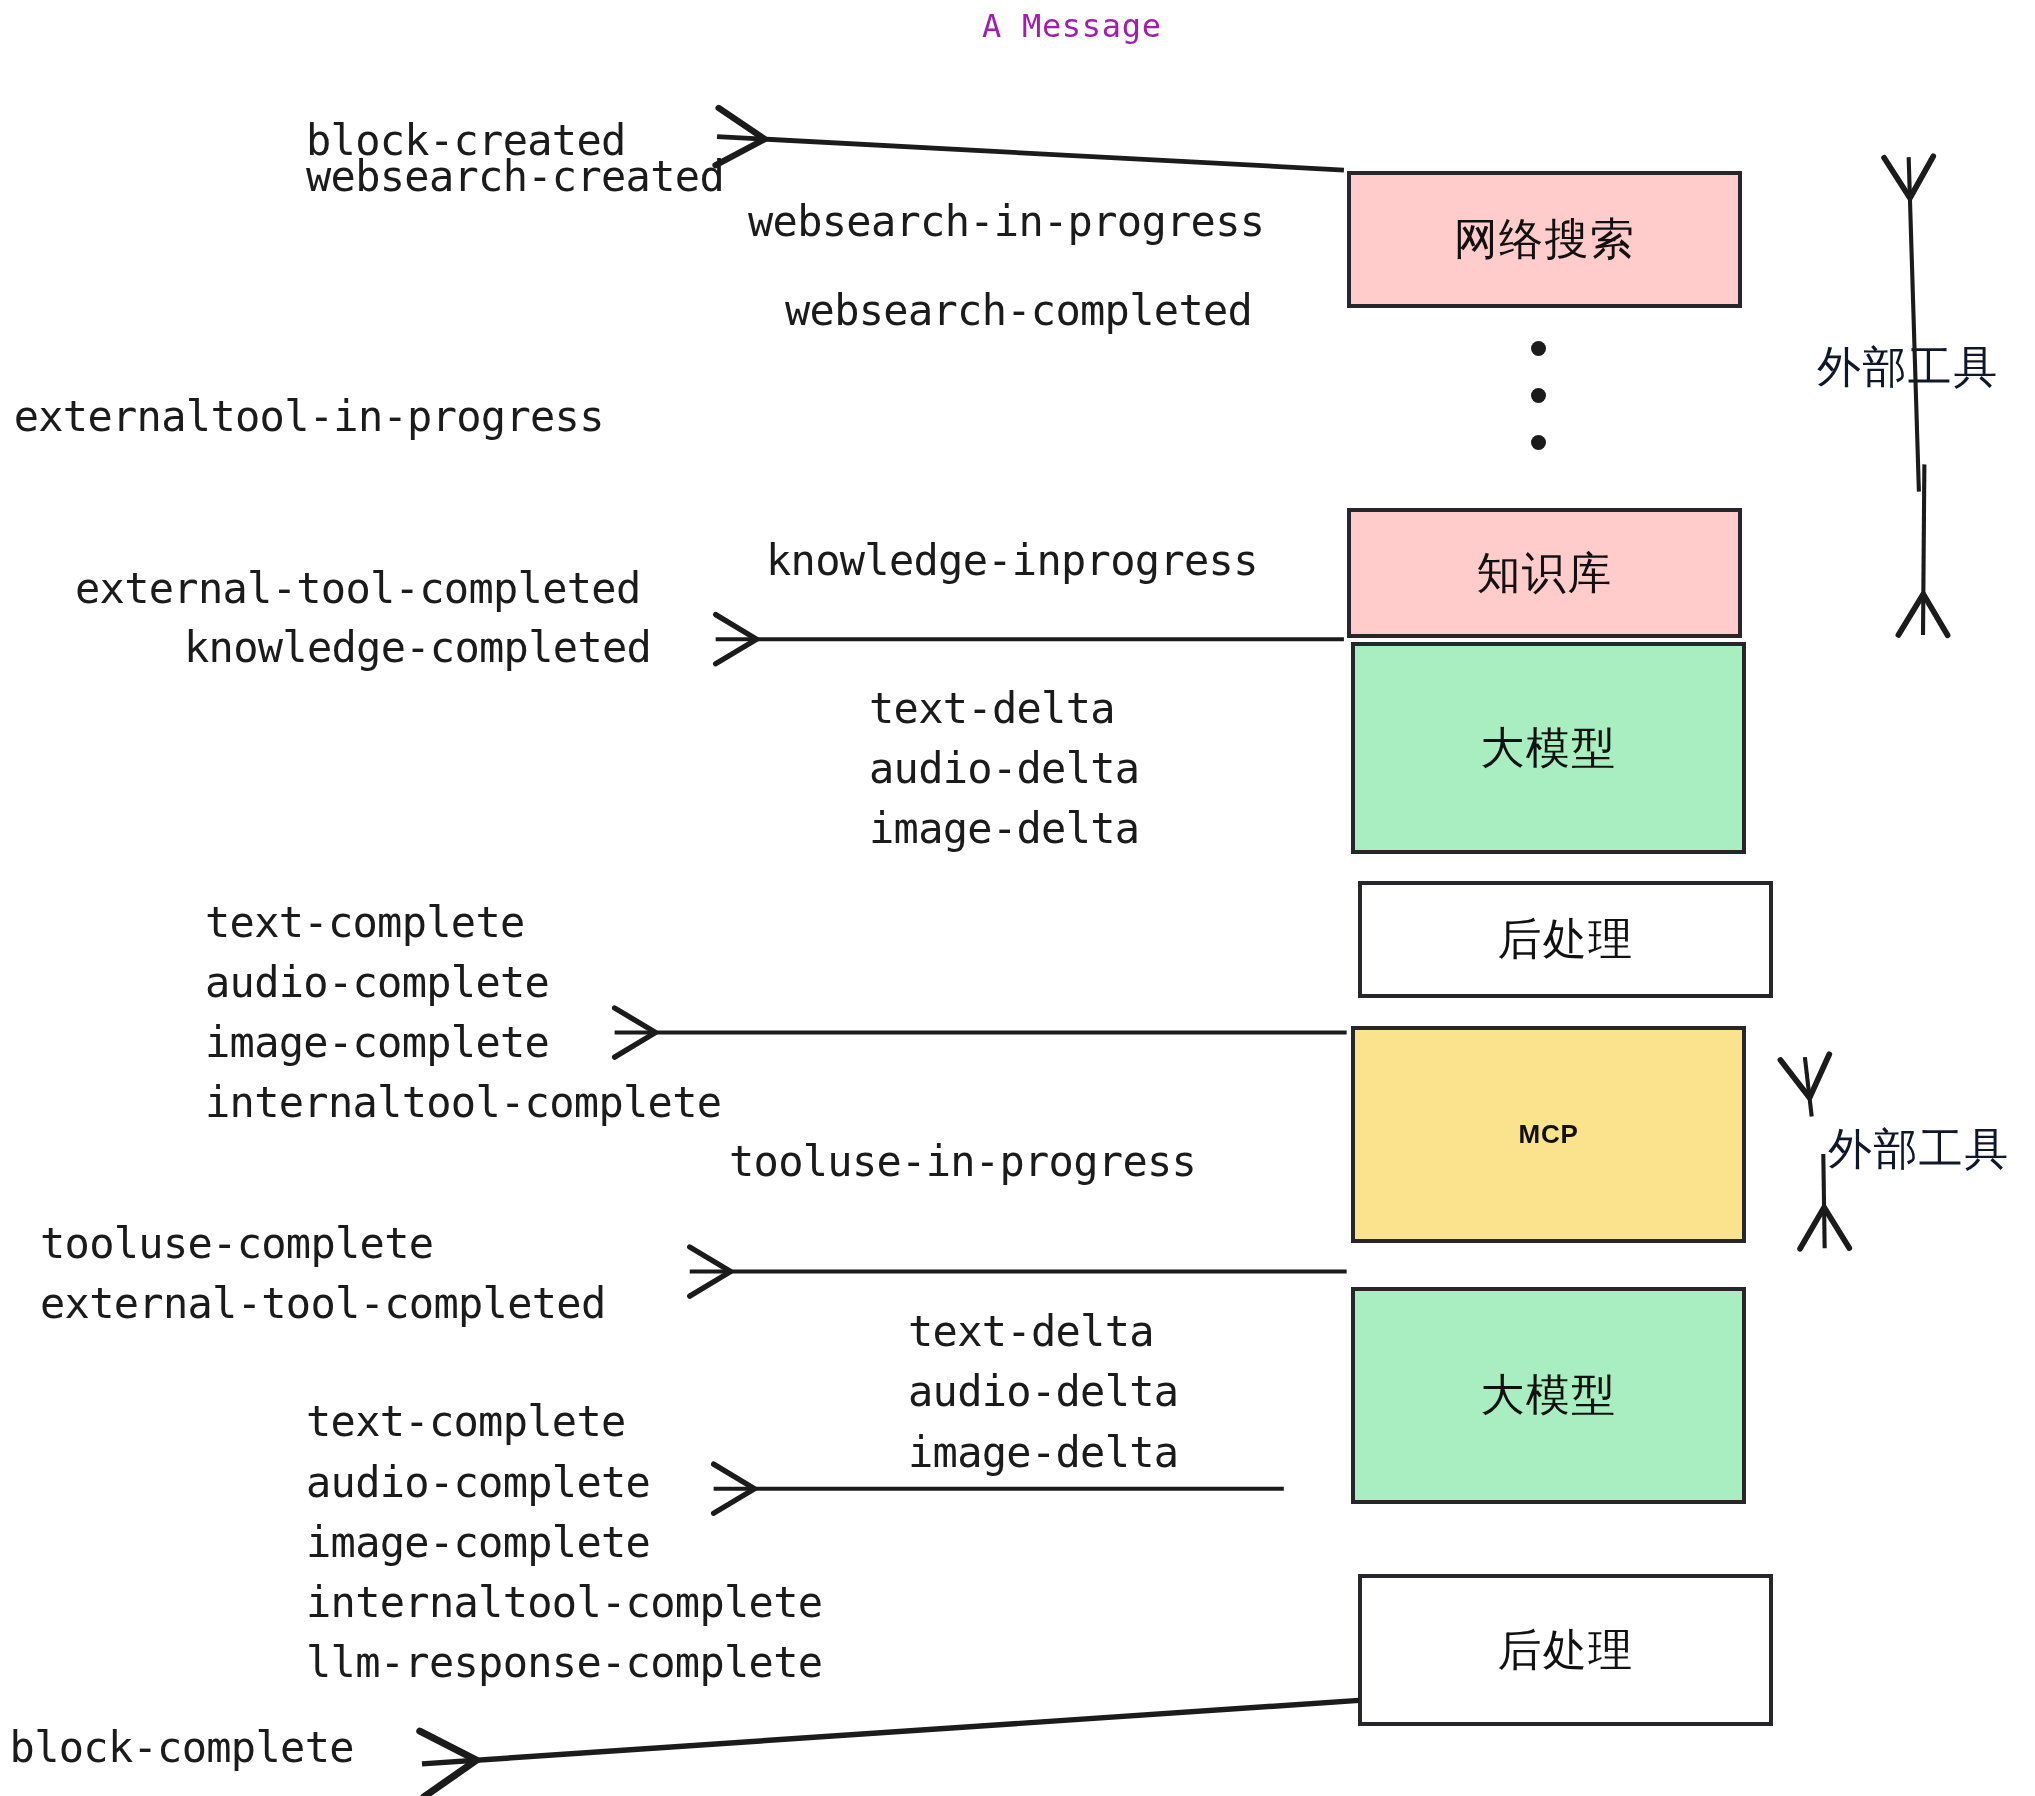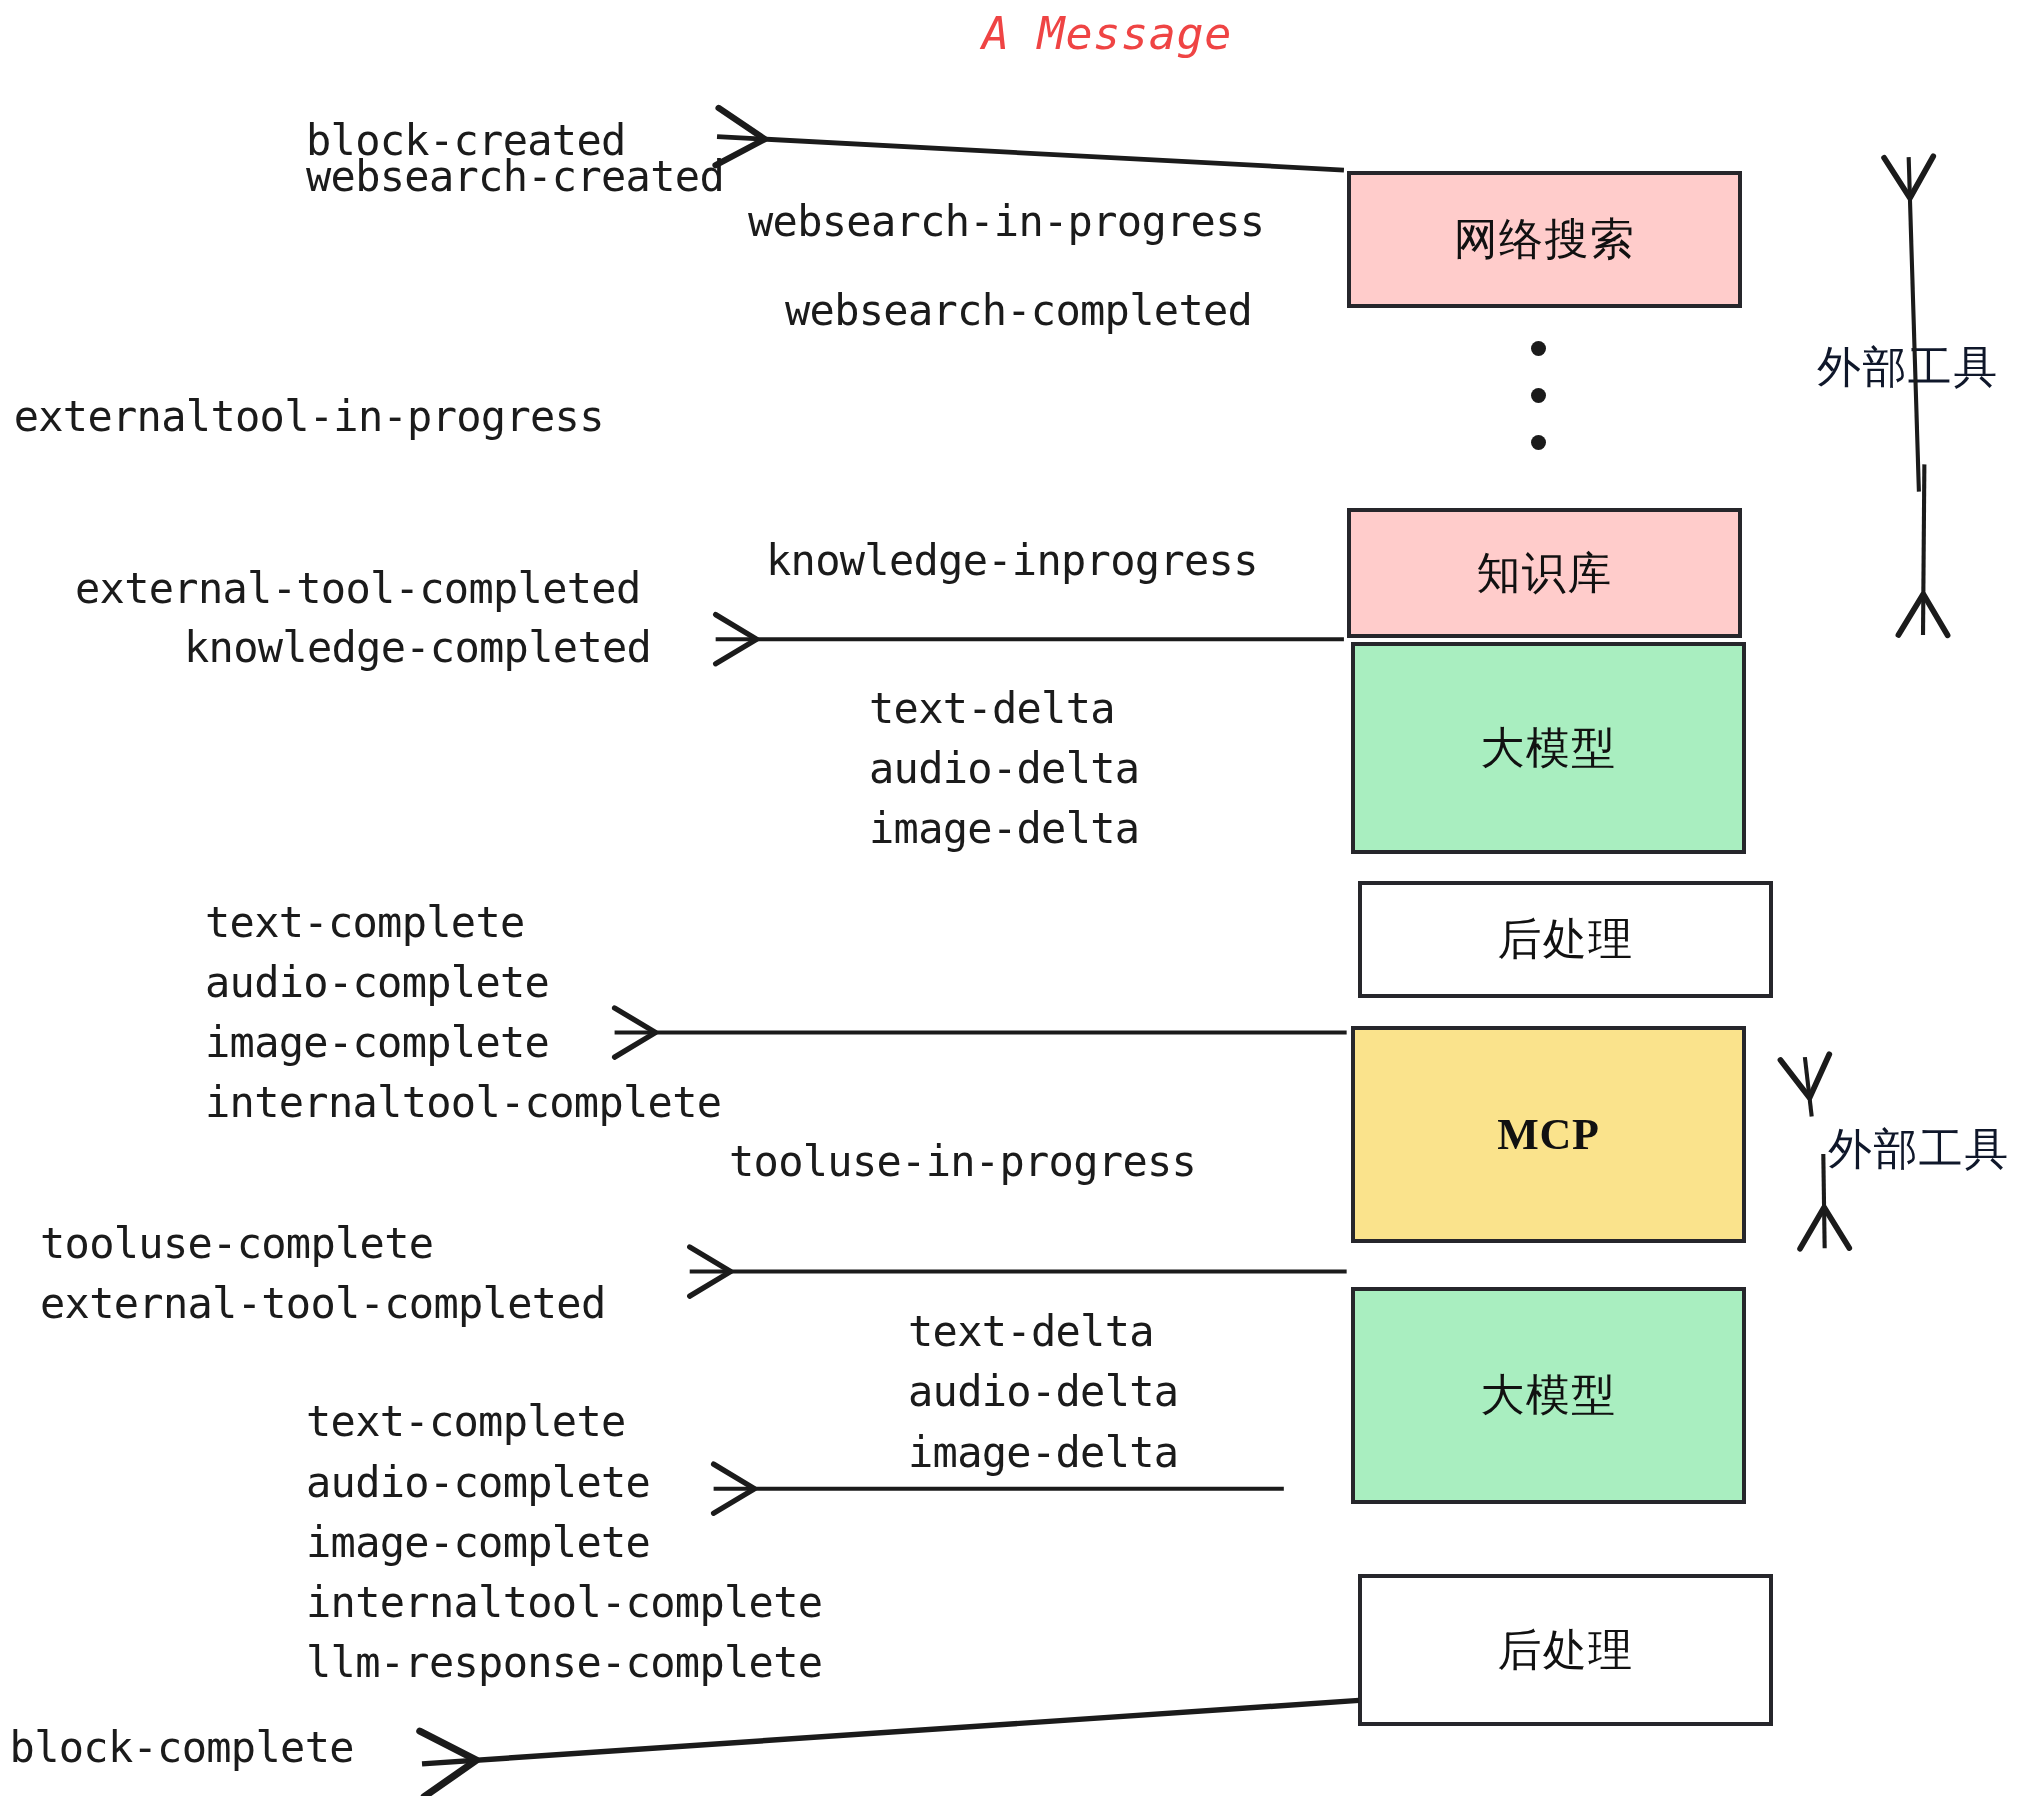--- a/index.html
+++ b/index.html
@@ -15,44 +15,43 @@
     white-space:nowrap;
     color:#1b1b1b;
     font-family:"DejaVu Sans Mono","Liberation Mono",monospace;
     font-size:42px;
     letter-spacing:-0.7px;
     line-height:1;
   }
   .title{
     position:absolute;
     white-space:nowrap;
-    color:#ef4444;
+    color:#a21caf;
     font-family:"DejaVu Sans Mono","Liberation Mono",monospace;
-    font-size:45px;
+    font-size:32px;
     letter-spacing:0.7px;
-    font-style:italic;
   }
   .box{
     position:absolute;
     box-sizing:border-box;
     border:4.1px solid #26262b;
     display:flex;
     align-items:center;
     justify-content:center;
     color:#111111;
   }
   .box span{
     font-family:"DejaVu Sans","Liberation Sans",sans-serif;
     font-size:44px;
     letter-spacing:1.4px;
     font-weight:500;
   }
   .box span.latin{
-    font-family:Liberation Serif, serif;
-    font-size:44px;
+    font-family:Liberation Sans, sans-serif;
+    font-size:26px;
     font-weight:700;
     letter-spacing:0.7px;
   }
   .sidelabel{
     position:absolute;
     white-space:nowrap;
     color:#0f172a;
     font-family:"DejaVu Sans","Liberation Sans",sans-serif;
     font-size:44px;
     letter-spacing:1.4px;

